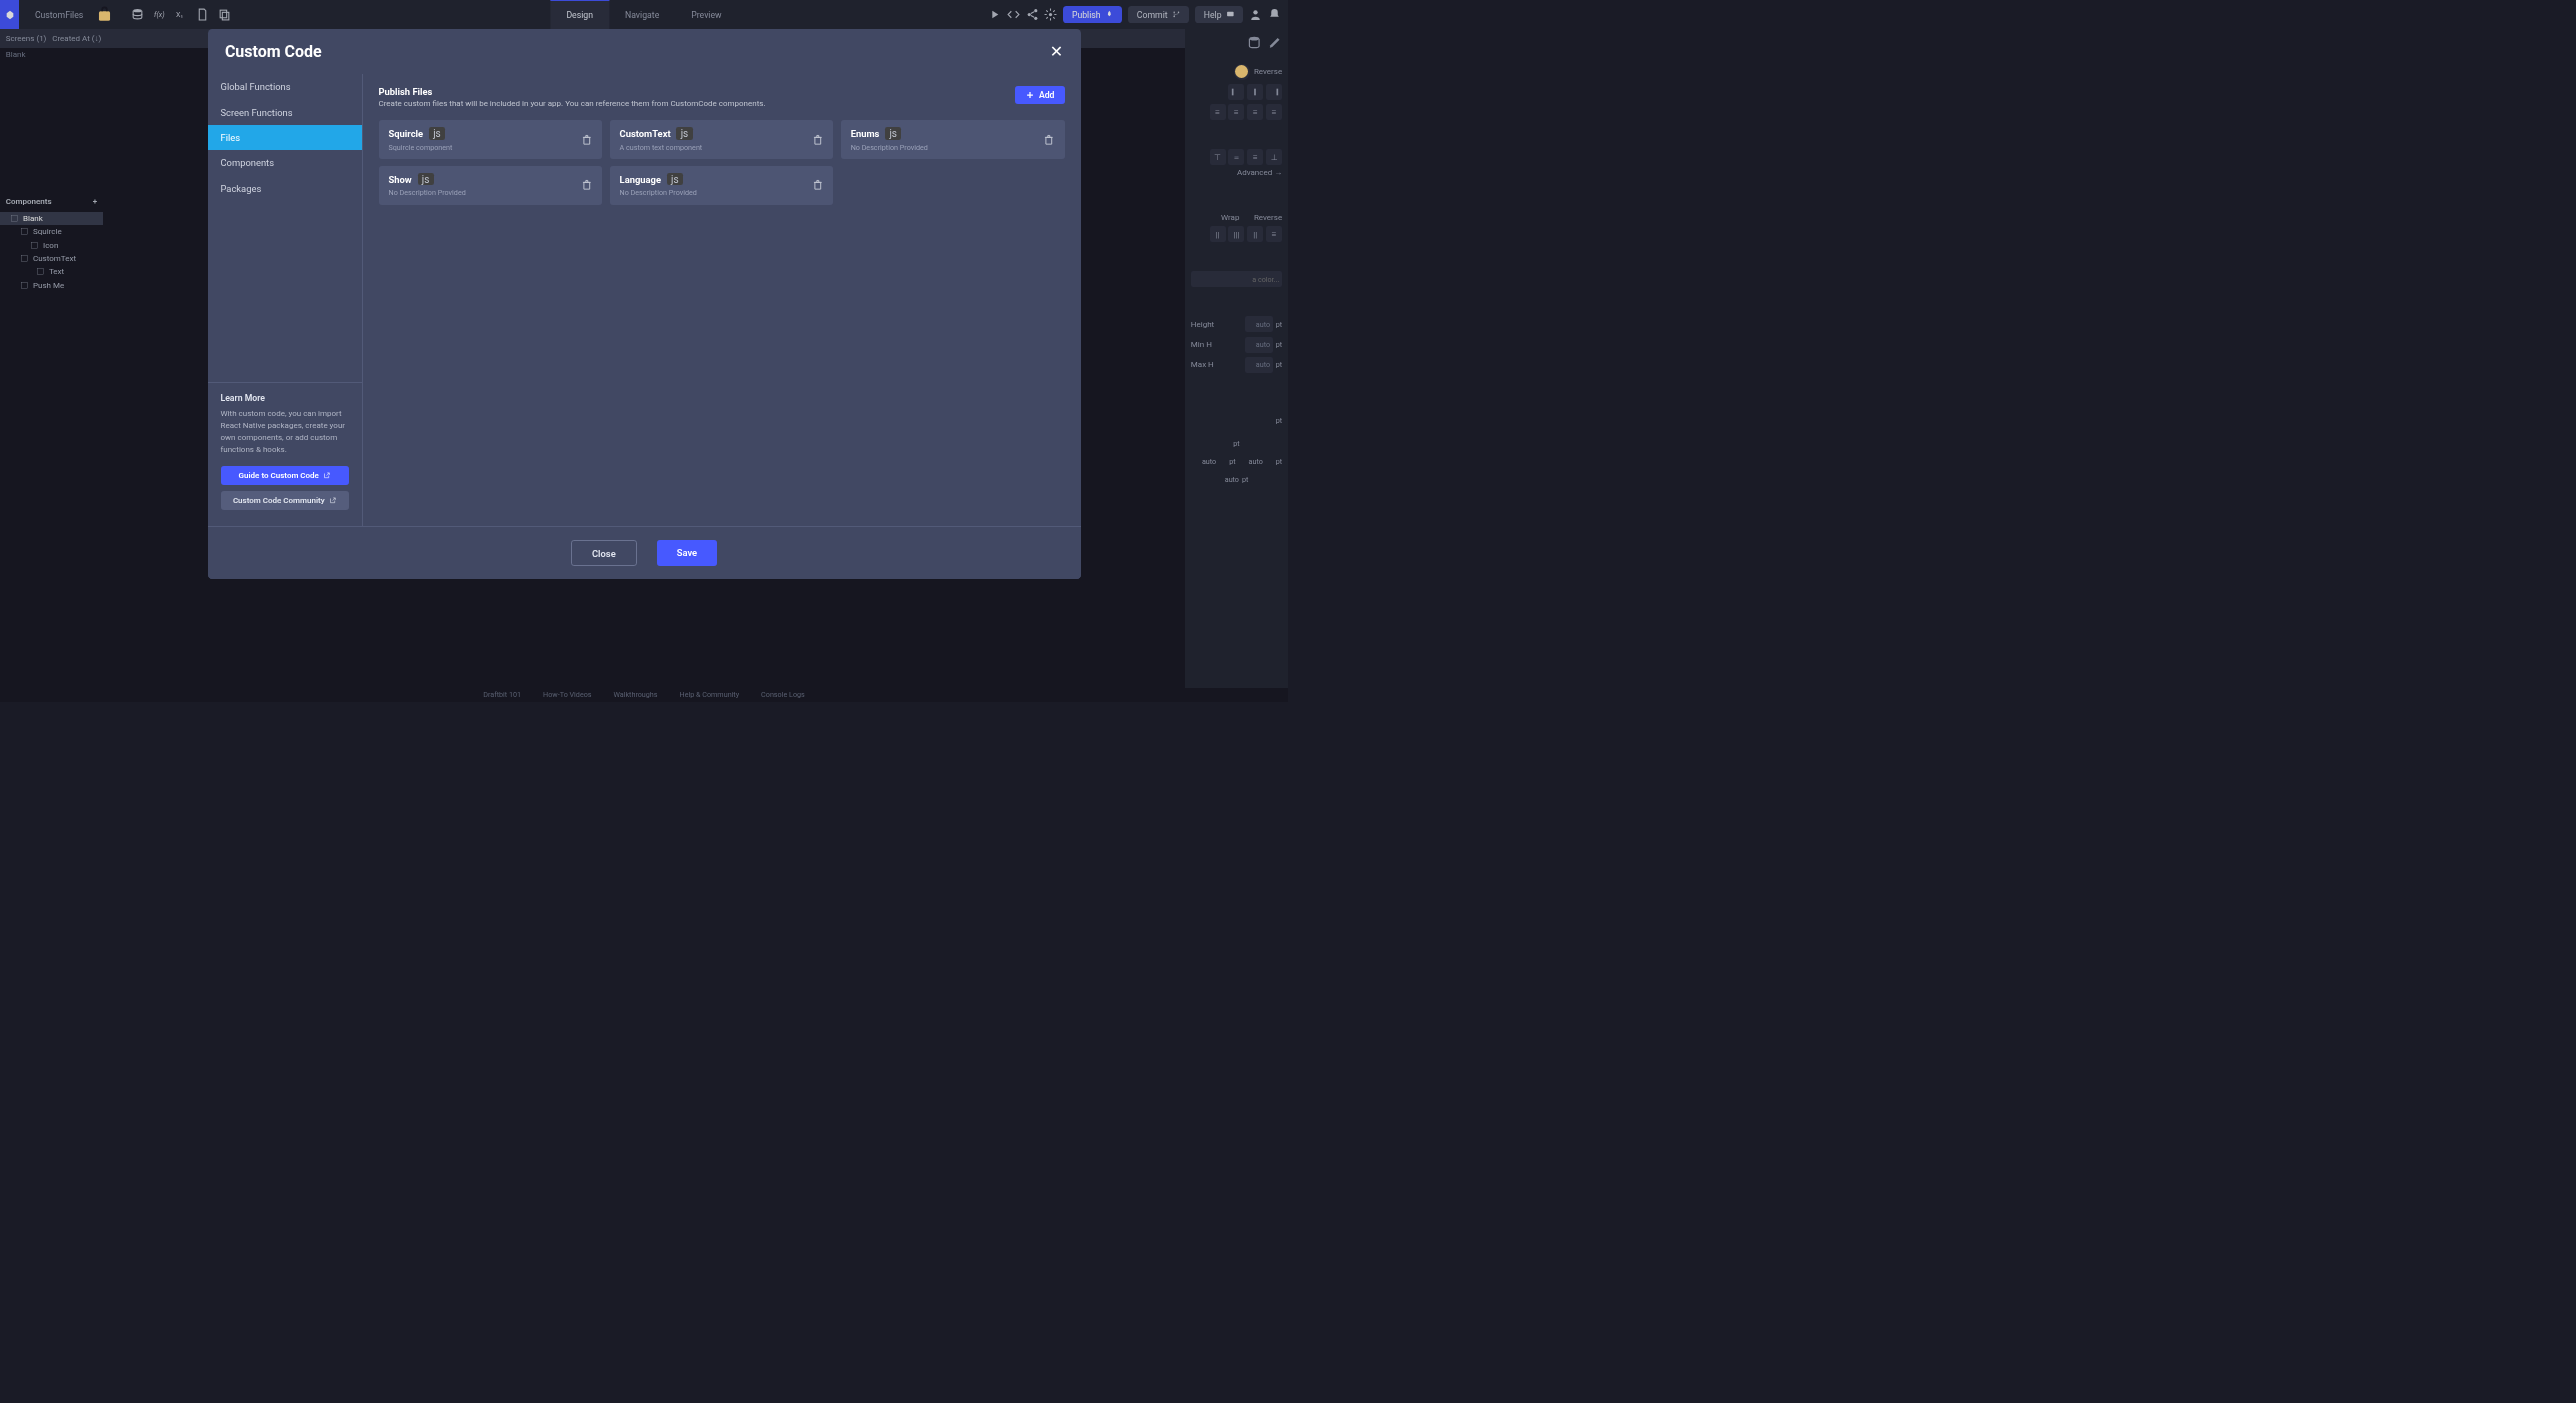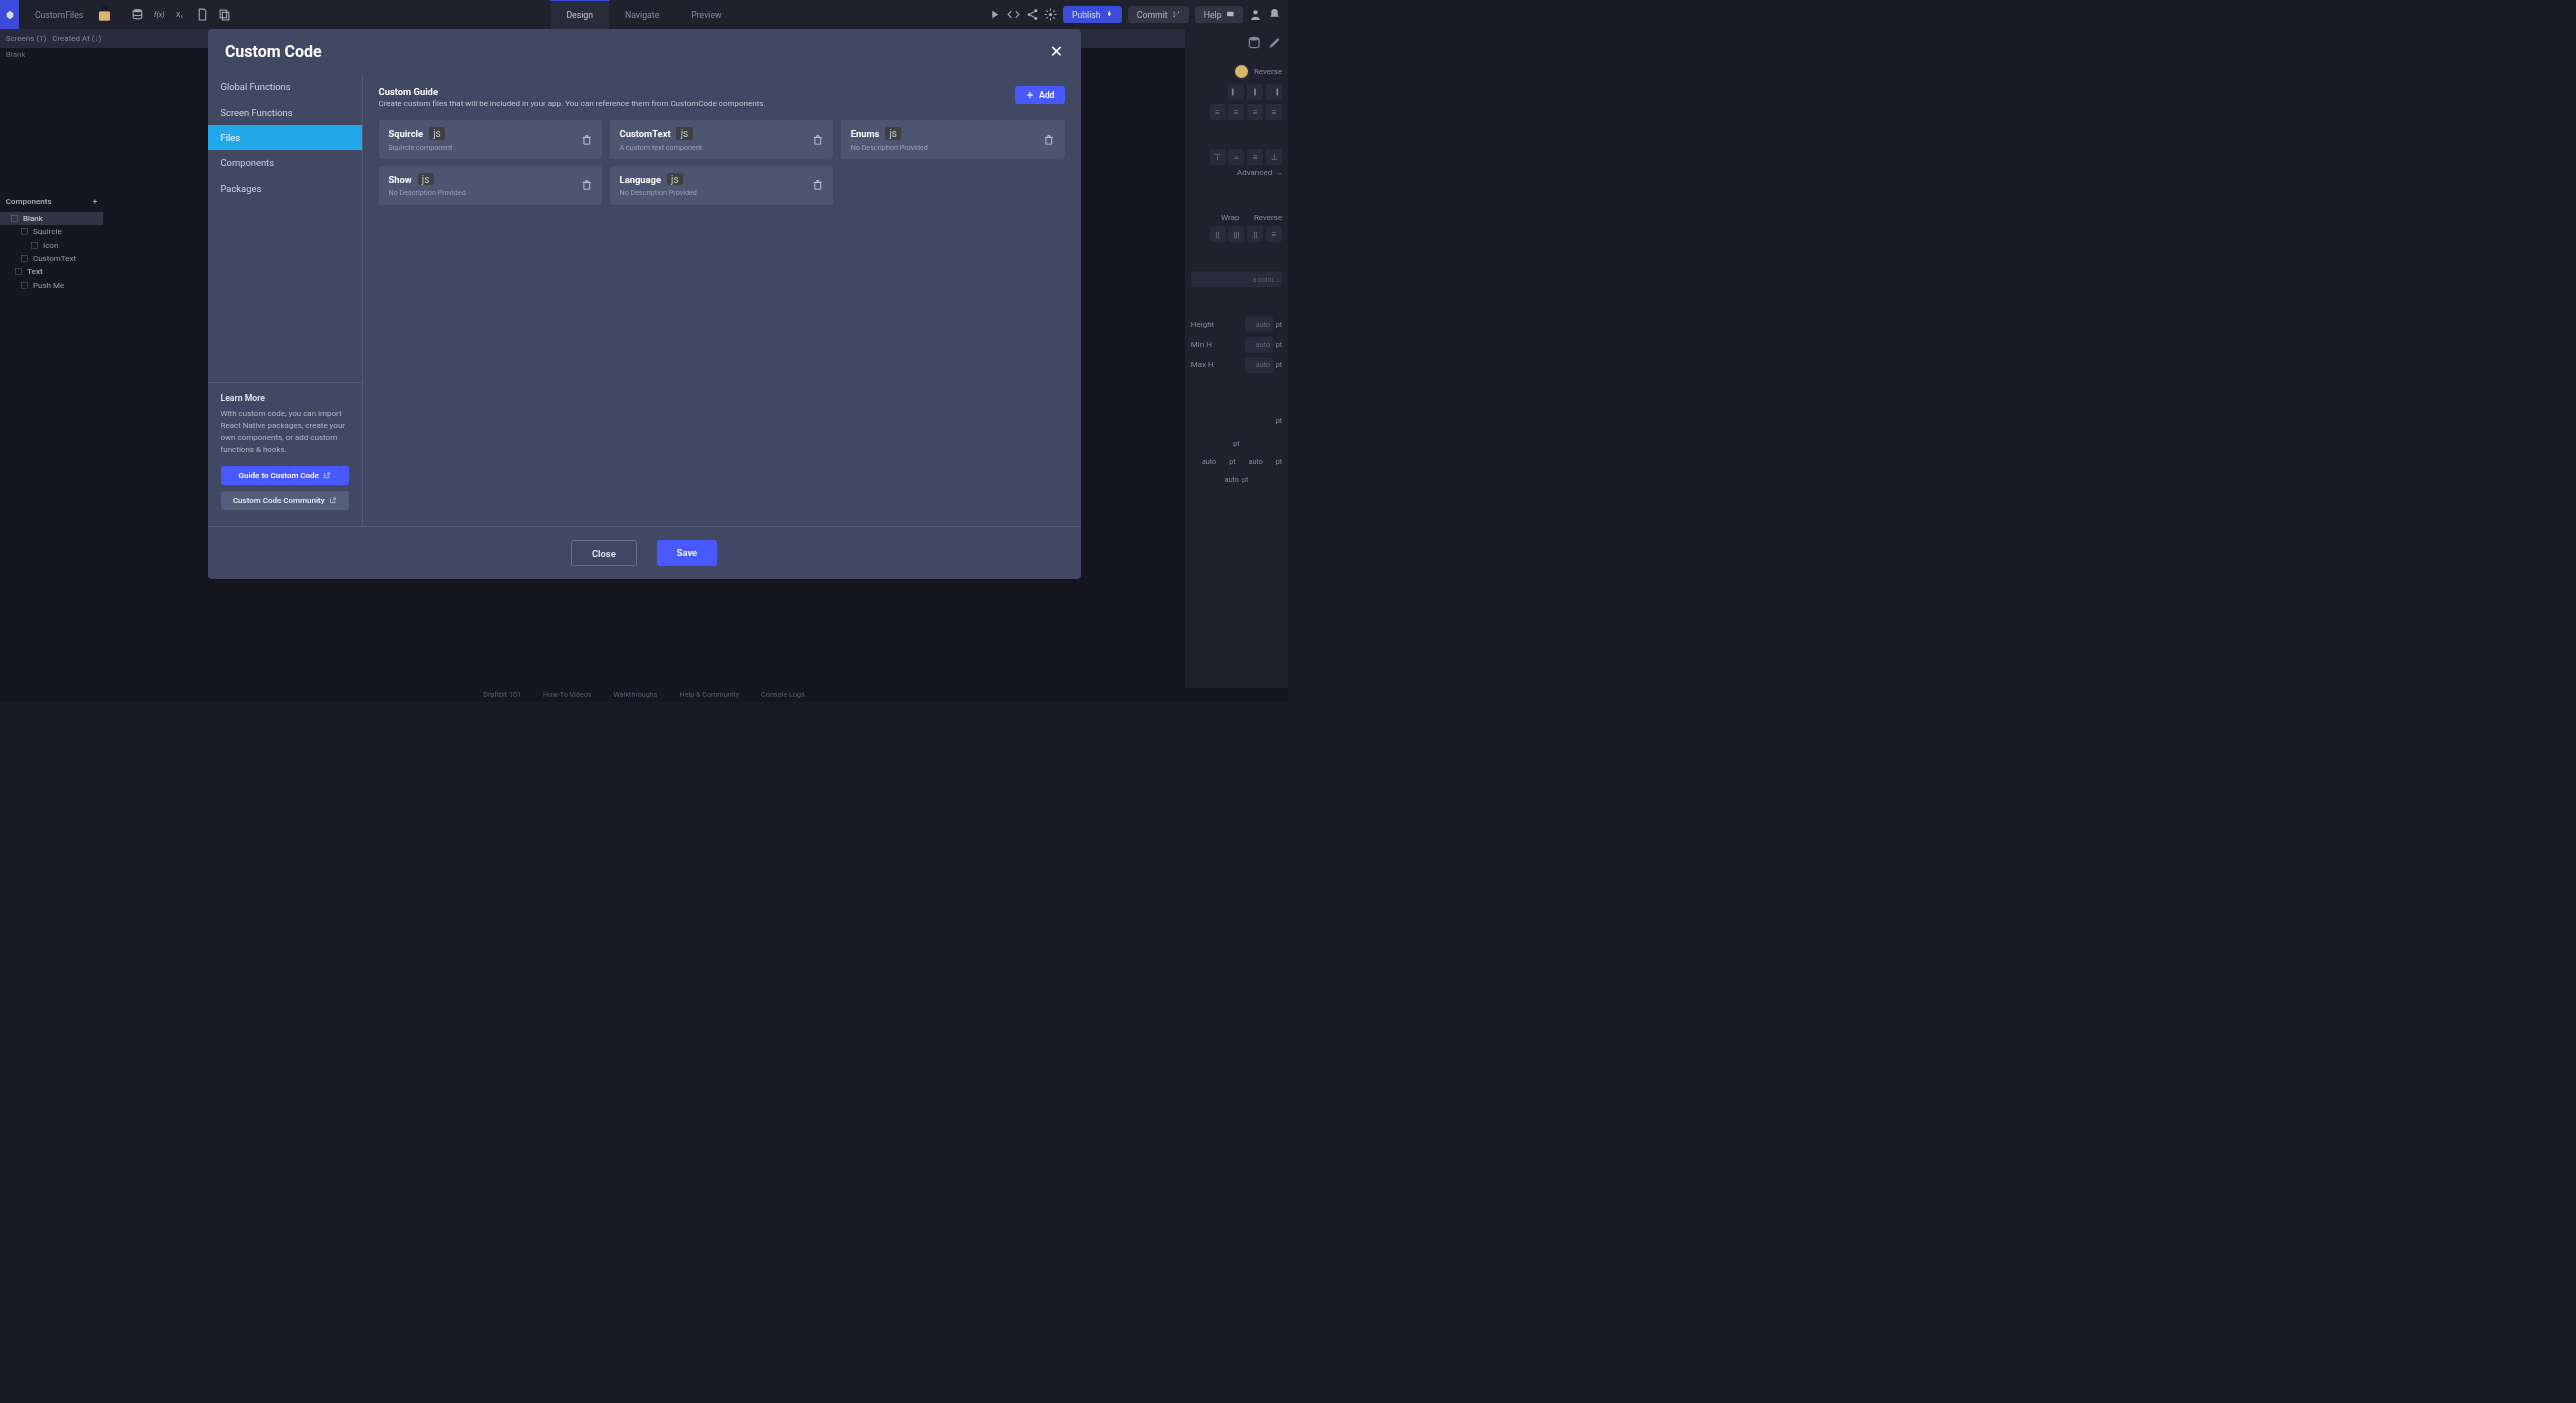--- a/index.html
+++ b/index.html
@@ -206,21 +206,21 @@
           <rect x="4" y="4" width="16" height="16" fill="none" stroke="#9ca2b3"></rect>
         </svg>
         <span>Icon</span>
       </div>
       <div class="tree-row" style="padding-left: 20px;">
         <svg class="tree-icon" viewBox="0 0 24 24">
           <rect x="4" y="4" width="16" height="16" fill="none" stroke="#9ca2b3"></rect>
         </svg>
         <span>CustomText</span>
       </div>
-      <div class="tree-row" style="padding-left: 14px; font-weight: bold;">
+      <div class="tree-row" style="padding-left: 36px;">
         <svg class="tree-icon" viewBox="0 0 24 24">
           <rect x="4" y="4" width="16" height="16" fill="none" stroke="#9ca2b3"></rect>
         </svg>
         <span>Text</span>
       </div>
       <div class="tree-row" style="padding-left: 20px;">
         <svg class="tree-icon" viewBox="0 0 24 24">
           <rect x="4" y="4" width="16" height="16" fill="none" stroke="#9ca2b3"></rect>
         </svg>
         <span>Push Me</span>
@@ -362,21 +362,21 @@
             <span>Custom Code Community</span>
             <svg width="7.2" height="7.2" viewBox="0 0 24 24">
                 <path d="M14 3h7v7M21 3l-9 9M5 5v14h14v-7" fill="none" stroke="currentColor" stroke-width="2"></path>
               </svg>
           </div>
         </div>
       </div>
       <div class="modal-main">
         <div class="mm-header">
           <div>
-            <div class="mm-title">Custom Guide</div>
+            <div class="mm-title">Publish Files</div>
             <div class="mm-desc">Create custom files that will be included in your app. You can reference them from CustomCode components.</div>
           </div>
           <div class="add-btn">
             <svg width="10" height="10" viewBox="0 0 24 24">
                 <path d="M12 5v14M5 12h14" stroke="currentColor" stroke-width="3"></path>
               </svg>
             <span>Add</span>
           </div>
         </div>
         <div class="file-grid" id="file-grid">

